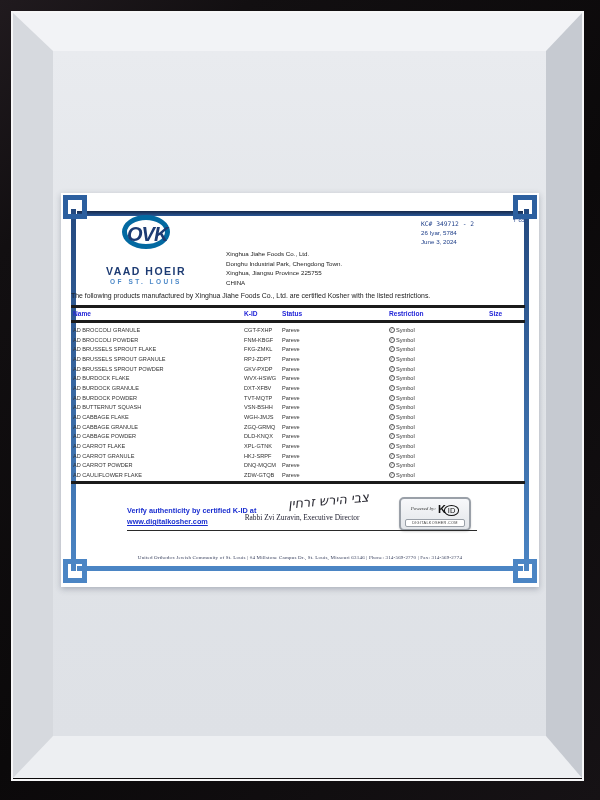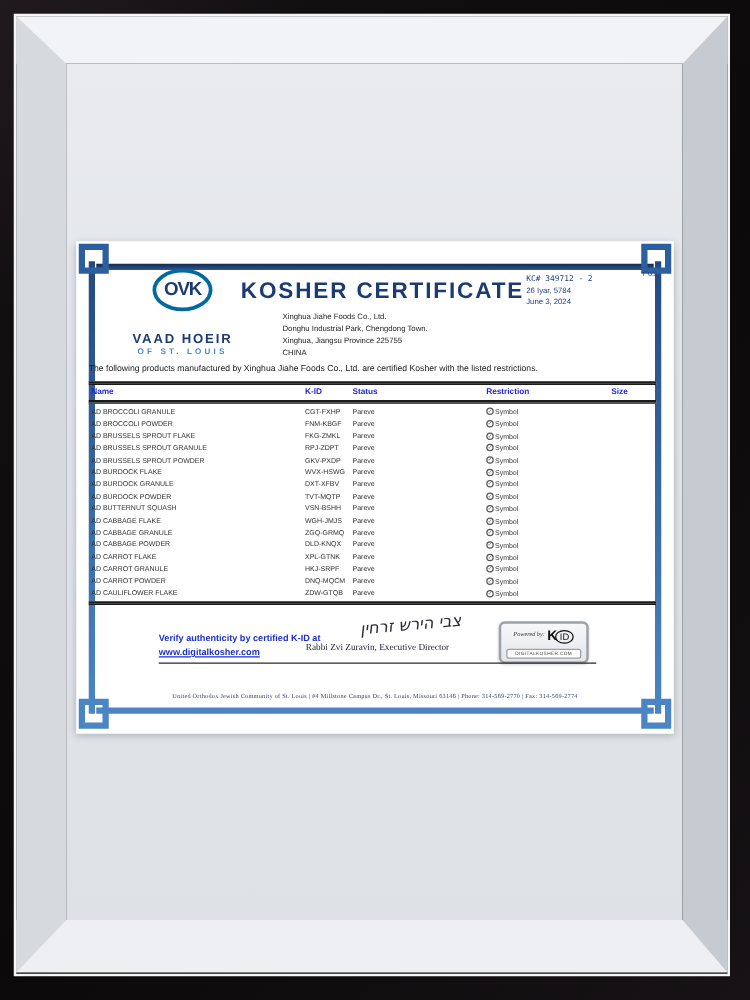--- a/index.html
+++ b/index.html
@@ -34,23 +34,23 @@
   .b-right  { top:16px; bottom:16px; right:10px; width:5px;
     background:linear-gradient(180deg,#24497f 0%,#4b85c4 100%); }
   .b-sq { position:absolute; width:24px; height:24px; border:5px solid #2c5f9f; background:transparent; }
   .sq-tl { left:2px;  top:2px; }
   .sq-tr { right:2px; top:2px; }
   .sq-bl { left:2px;  bottom:4px; border-color:#4b85c4; }
   .sq-br { right:2px; bottom:4px; border-color:#4b85c4; }
 
   
   .logo-block { position:absolute; left:20px; top:22px; width:130px; text-align:center; }
-  .logo-oval { display:inline-block; width:48px; height:34px; border:3px solid #0369a1;
-    border-radius:50%; color:#1d3b73; font-weight:bold; 
-    font-size:15px; line-height:28px; letter-spacing:-1px; }
+  .logo-oval { display:inline-block; width:48px; height:34px; border:5px solid #0369a1;
+    border-radius:50%; color:#1d3b73; font-weight:bold; font-style:italic;
+    font-size:20px; line-height:28px; letter-spacing:-1px; }
   .agency-name { margin-top:16px; color:#1d3b73; font-weight:bold; font-size:10.5px; letter-spacing:1.5px; }
   .agency-sub  { margin-top:1px; color:#4d89c8; font-weight:bold; font-size:6.5px; letter-spacing:2.5px; }
 
   .title { position:absolute; left:110px; top:29px; width:270px; text-align:center;
     color:#1d3b73; font-weight:bold; font-size:18px; letter-spacing:1.5px; white-space:nowrap; }
 
   .bsd { position:absolute; right:14px; top:24px; font-size:5.5px; color:#20408a;
     font-family:"DejaVu Sans", sans-serif; }
   .certinfo { position:absolute; left:360px; top:26px; color:#20408a; line-height:9px; }
   .certinfo .num { font-family:"DejaVu Sans Mono", monospace; font-size:6.3px; }
@@ -122,21 +122,20 @@
     <div class="b-sq sq-tr"></div>
     <div class="b-sq sq-bl"></div>
     <div class="b-sq sq-br"></div>
 
     <div class="logo-block">
       <div class="logo-oval">OVK</div>
       <div class="agency-name">VAAD HOEIR</div>
       <div class="agency-sub">OF ST. LOUIS</div>
     </div>
 
-    <div class="title">KOSHER CERTIFICATE</div>
 
     <div class="bsd">בס"ד</div>
     <div class="certinfo">
       <div class="num">KC# 349712 - 2</div>
       <div class="dt">26 Iyar, 5784</div>
       <div class="dt">June 3, 2024</div>
     </div>
 
     <div class="company">
       <div>Xinghua Jiahe Foods Co., Ltd.</div>

